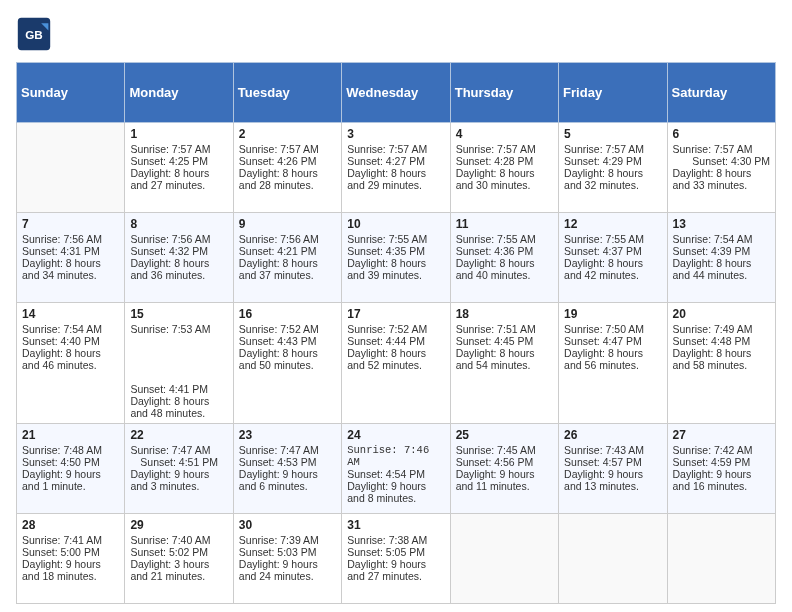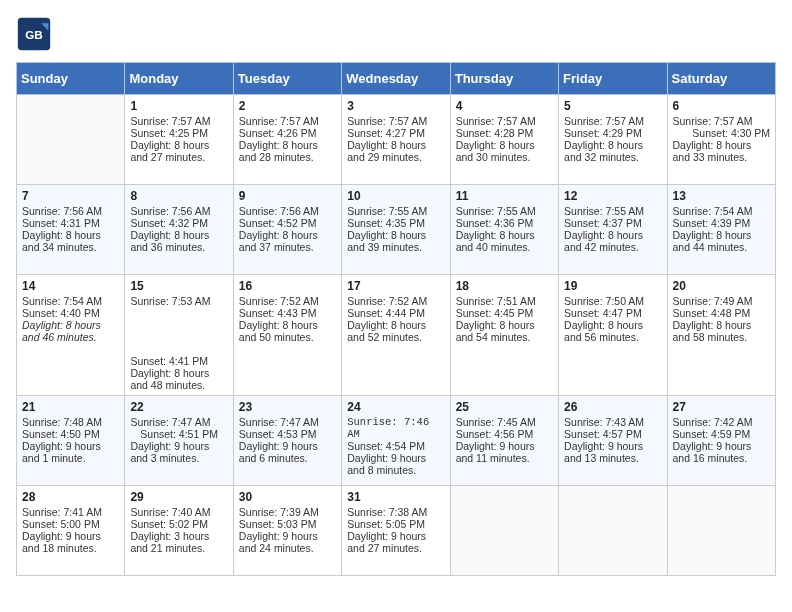--- a/index.html
+++ b/index.html
@@ -49,21 +49,21 @@
     table {
       width: 100%;
       border-collapse: collapse;
       table-layout: fixed;
     }
     thead th {
       background: #3b6fba;
       color: #fff;
       font-size: 13px;
       font-weight: bold;
-      padding: 8px 4px;
+      padding: 22px 4px;
       text-align: left;
       border: 1px solid #b0c4de;
     }
     tbody td {
       border: 1px solid #ccc;
       vertical-align: top;
       padding: 4px 5px;
       font-size: 10.5px;
       color: #333;
       height: 90px;
@@ -165,21 +165,21 @@
         </td>
         <td>
           <span class="day-num">8</span>
           <span style="display: block;">Sunrise: 7:56 AM</span>
           <span style="display: block;">Sunset: 4:32 PM</span>
           <span style="display: block;">Daylight: 8 hours and 36 minutes.</span>
         </td>
         <td>
           <span class="day-num">9</span>
           <span style="display: block;">Sunrise: 7:56 AM</span>
-          <span style="display: block;">Sunset: 4:52 PM</span>
+          <span style="display: block;">Sunset: 4:21 PM</span>
           <span style="display: block;">Daylight: 8 hours and 37 minutes.</span>
         </td>
         <td>
           <span class="day-num">10</span>
           <span style="display: block;">Sunrise: 7:55 AM</span>
           <span style="display: block;">Sunset: 4:35 PM</span>
           <span style="display: block;">Daylight: 8 hours and 39 minutes.</span>
         </td>
         <td>
           <span class="day-num">11</span>
@@ -198,21 +198,21 @@
           <span style="display: block;">Sunrise: 7:54 AM</span>
           <span style="display: block;">Sunset: 4:39 PM</span>
           <span style="display: block;">Daylight: 8 hours and 44 minutes.</span>
         </td>
       </tr>
       <tr>
         <td>
           <span class="day-num">14</span>
           <span style="display: block;">Sunrise: 7:54 AM</span>
           <span style="display: block;">Sunset: 4:40 PM</span>
-          <span style="display: block; font-style: italic;">Daylight: 8 hours and 46 minutes.</span>
+          <span style="display: block;">Daylight: 8 hours and 46 minutes.</span>
         </td>
         <td>
           <span class="day-num">15</span>
           <span style="display: block;">Sunrise: 7:53 AM</span>
           <span style="display: block; margin-top: 48px;">Sunset: 4:41 PM</span>
           <span style="display: block;">Daylight: 8 hours and 48 minutes.</span>
         </td>
         <td>
           <span class="day-num">16</span>
           <span style="display: block;">Sunrise: 7:52 AM</span>

